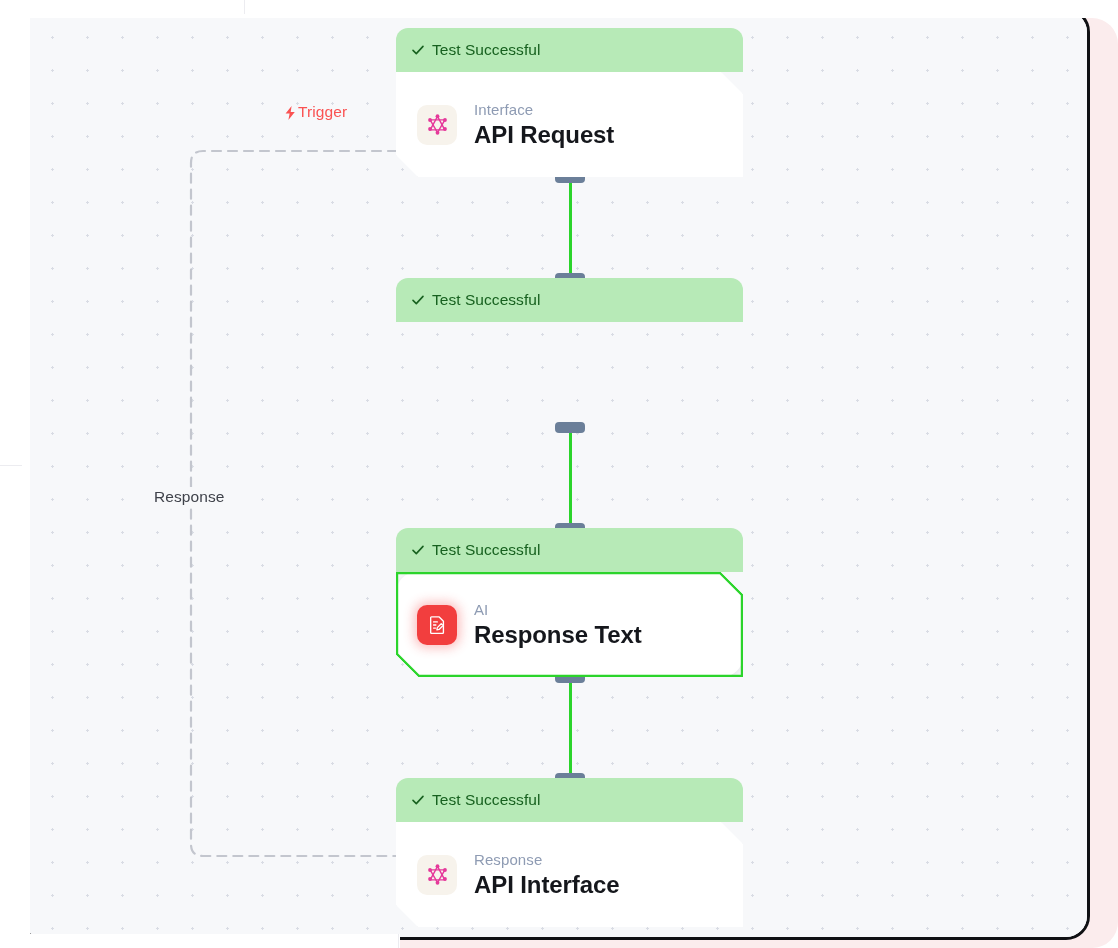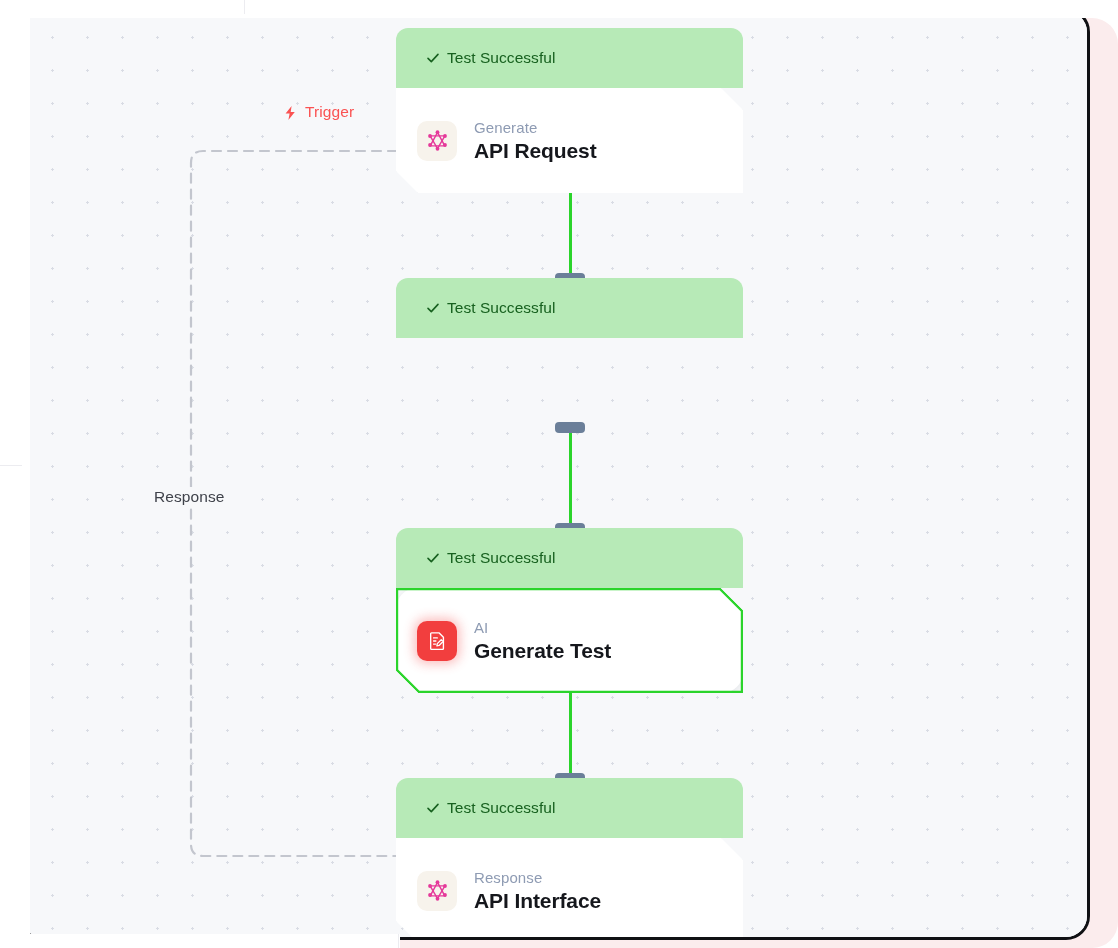--- a/index.html
+++ b/index.html
@@ -97,21 +97,21 @@
   .loop-label {
     position: absolute;
     font-size: 15.5px;
     letter-spacing: .1px;
     white-space: nowrap;
   }
   .loop-label.trigger {
     left: 263px; top: 92px;
     color: #fa5252;
     font-weight: 500;
-    display: flex; align-items: flex-end; gap: 8px;
+    display: flex; align-items: flex-end; gap: 1px;
   }
   .loop-label.trigger svg { display:block; }
   .loop-label.response {
     left: 127px; top: 476px;
     color: #3f424a;
     background: #f7f8fa;
     padding: 1px 6px;
   }
 
   
@@ -133,27 +133,27 @@
 
   
   .node {
     position: absolute;
     left: 375px;
     width: 347px;
     z-index: 3;
   }
   .node-status {
     position: relative;
-    height: 60px;
+    height: 44px;
     background: #b7eab7;
     border-radius: 12px 12px 0 0;
     display: flex;
     align-items: center;
     gap: 7px;
-    padding-left: 30px;
+    padding-left: 15px;
     font-size: 15.5px;
     color: #17611f;
     font-weight: 500;
     letter-spacing: .05px;
   }
   .node-status .check { display: block; }
 
   .node-body {
     position: relative;
     height: 105px;
@@ -196,21 +196,21 @@
   .icon-tile.beige { background: #f7f3ec; }
   .icon-tile.red   { background: #f23e3e; box-shadow: 0 0 11px 3px rgba(242,62,62,.33); }
 
   .node-text { display: flex; flex-direction: column; gap: 3px; }
   .node-kind {
     font-size: 15px;
     color: #8e9bb3;
     letter-spacing: .1px;
   }
   .node-title {
-    font-size: 21px;
+    font-size: 24px;
     color: #15171c;
     font-weight: 700;
     letter-spacing: -.1px;
   }
 </style>
 </head>
 <body>
 
 <div id="page">
 
@@ -265,21 +265,21 @@
                 <circle cx="12" cy="3.4" r="2"></circle>
                 <circle cx="19.8" cy="7.3" r="2"></circle>
                 <circle cx="19.8" cy="16.7" r="2"></circle>
                 <circle cx="12" cy="20.6" r="2"></circle>
                 <circle cx="4.2" cy="16.7" r="2"></circle>
                 <circle cx="4.2" cy="7.3" r="2"></circle>
               </g>
             </svg>
           </div>
           <div class="node-text">
-            <span class="node-kind">Generate</span>
+            <span class="node-kind">Interface</span>
             <span class="node-title">API Request</span>
           </div>
         </div>
       </div>
 
       <div class="node" style="top:267px;">
         <div class="node-status">
           <svg class="check" width="14" height="14" viewBox="0 0 14 14">
             <path d="M2 7.4 L5.3 10.6 L12 3.4" fill="none" stroke="#17611f" stroke-width="1.6" stroke-linecap="round" stroke-linejoin="round"></path>
           </svg>
@@ -302,21 +302,21 @@
           </div>
           <div class="icon-tile red">
             <svg width="22" height="22" viewBox="0 0 24 24">
               <path d="M6 3.2 h8.4 L19 7.8 V20.2 a.9.9 0 0 1-.9.9 H6 a.9.9 0 0 1-.9-.9 V4.1 A.9.9 0 0 1 6 3.2 Z" fill="none" stroke="#ffffff" stroke-width="1.5" stroke-linejoin="round"></path>
               <path d="M8.2 8.6 h4.2 M8.2 12 h2.6 M8.2 15.4 h2.2" stroke="#ffffff" stroke-width="1.4" stroke-linecap="round"></path>
               <path d="M16.6 10.6 L18.6 12.6 L14.3 16.9 L11.9 17.3 L12.3 14.9 Z" fill="#f23e3e" stroke="#ffffff" stroke-width="1.4" stroke-linejoin="round"></path>
             </svg>
           </div>
           <div class="node-text">
             <span class="node-kind">AI</span>
-            <span class="node-title">Generate Test</span>
+            <span class="node-title">Response Text</span>
           </div>
         </div>
       </div>
 
       <div class="node" style="top:767px;">
         <div class="node-status">
           <svg class="check" width="14" height="14" viewBox="0 0 14 14">
             <path d="M2 7.4 L5.3 10.6 L12 3.4" fill="none" stroke="#17611f" stroke-width="1.6" stroke-linecap="round" stroke-linejoin="round"></path>
           </svg>
           <span>Test Successful</span>

